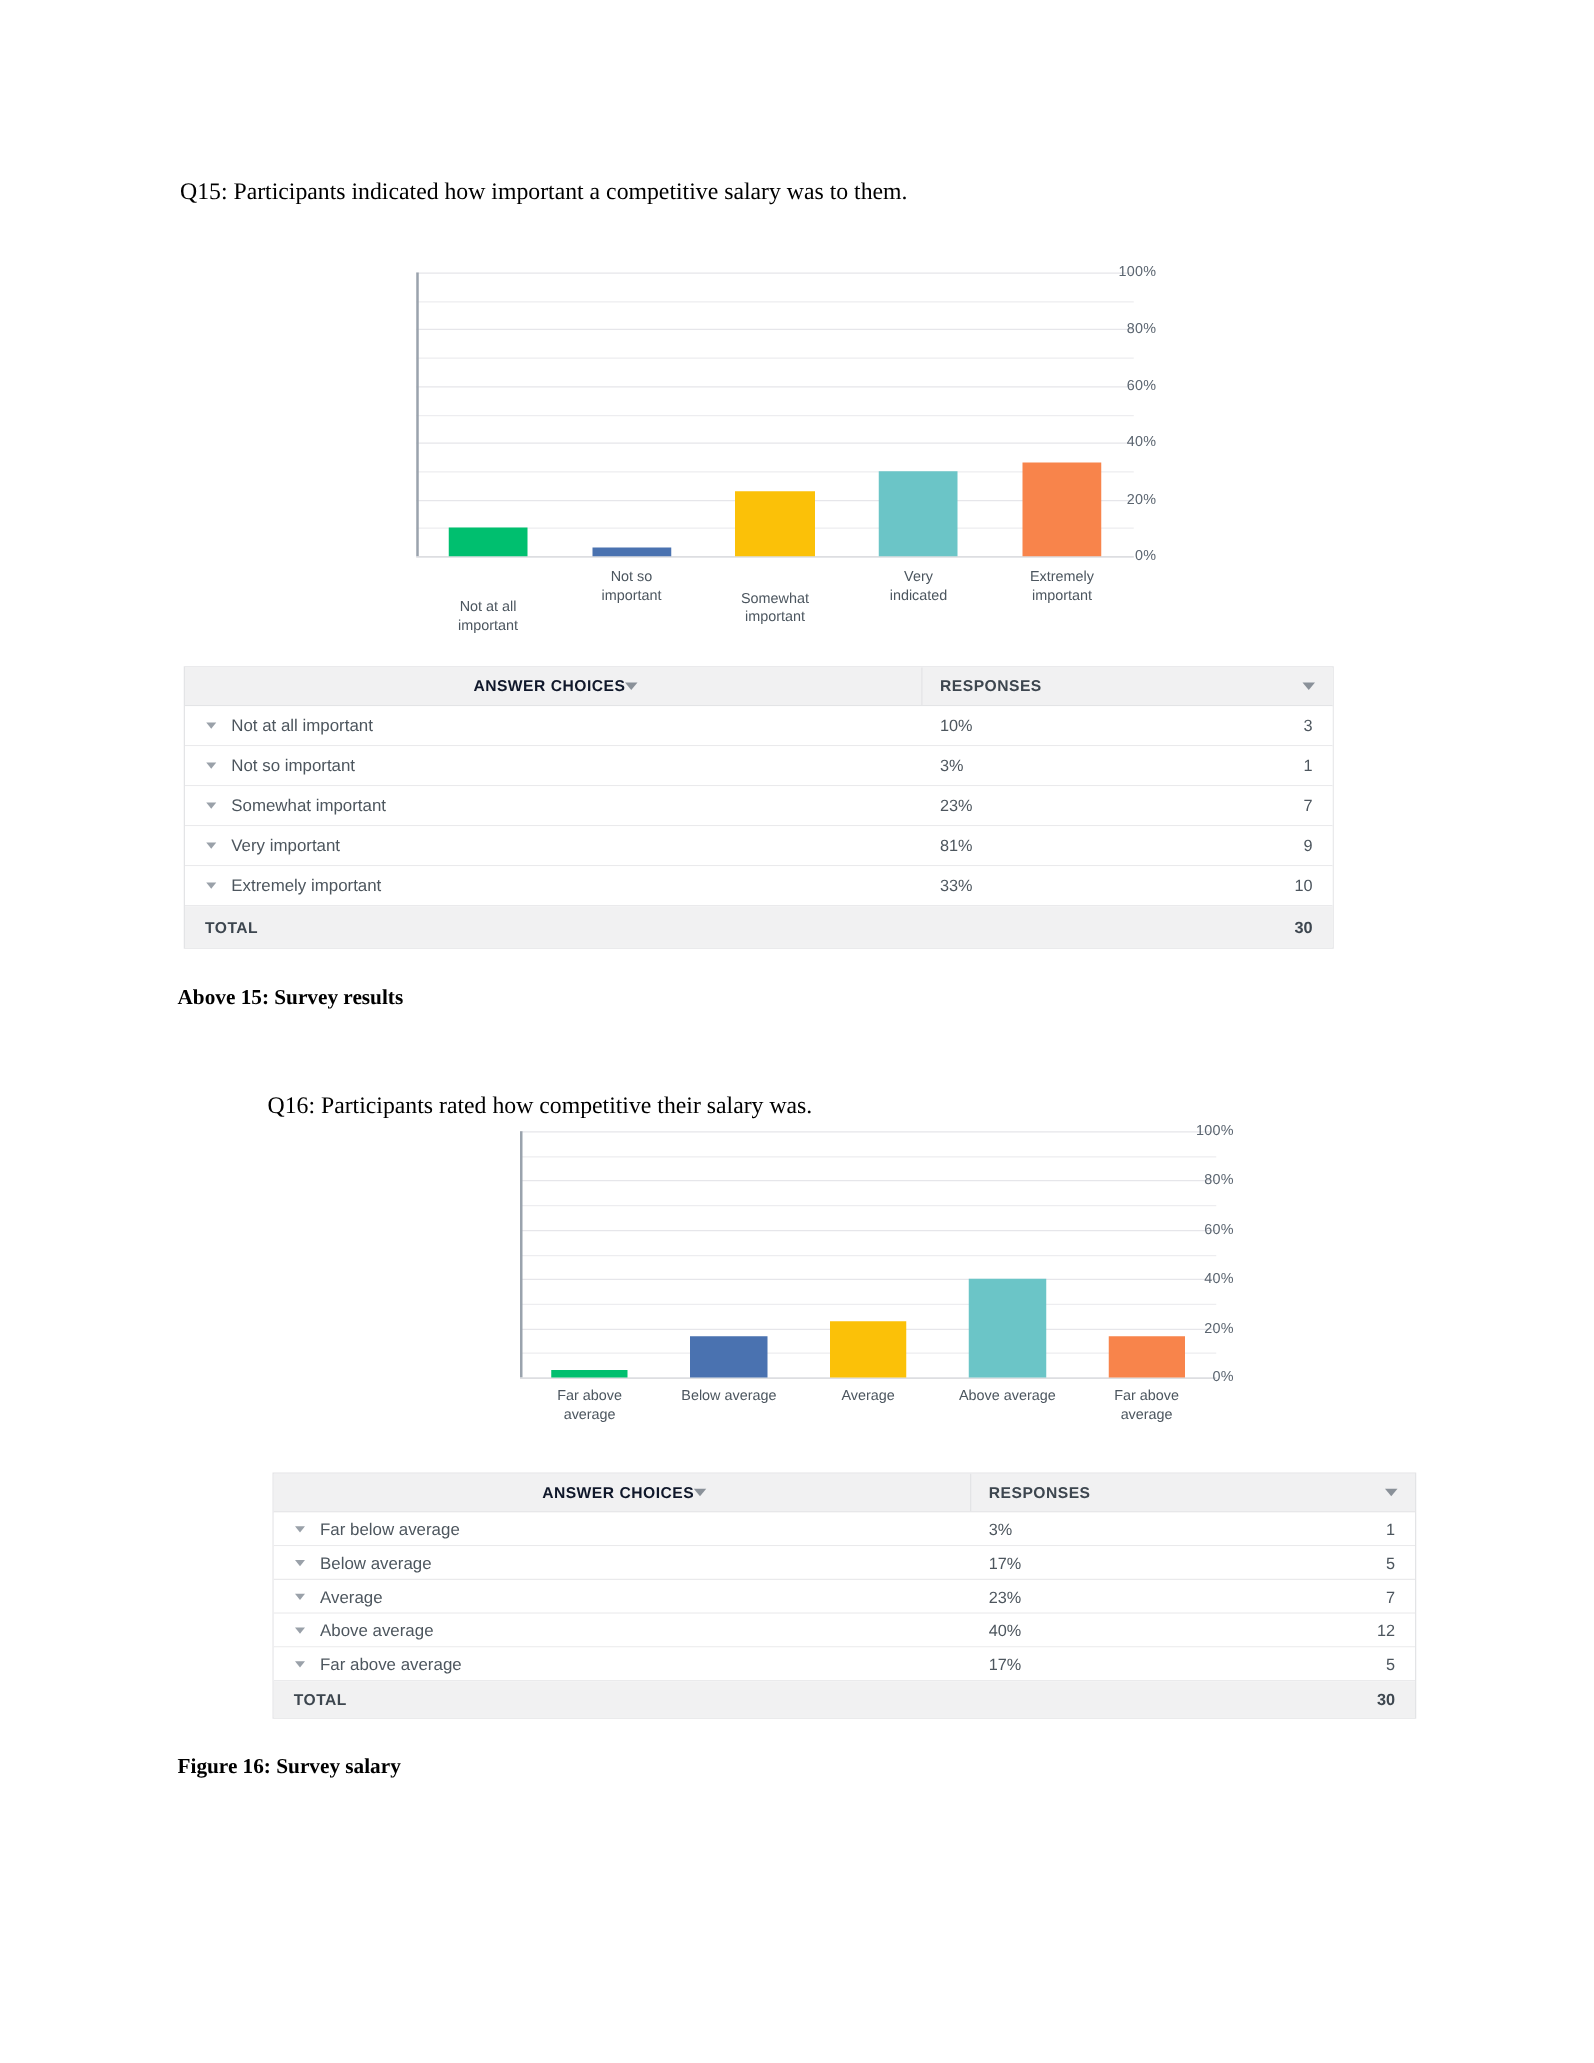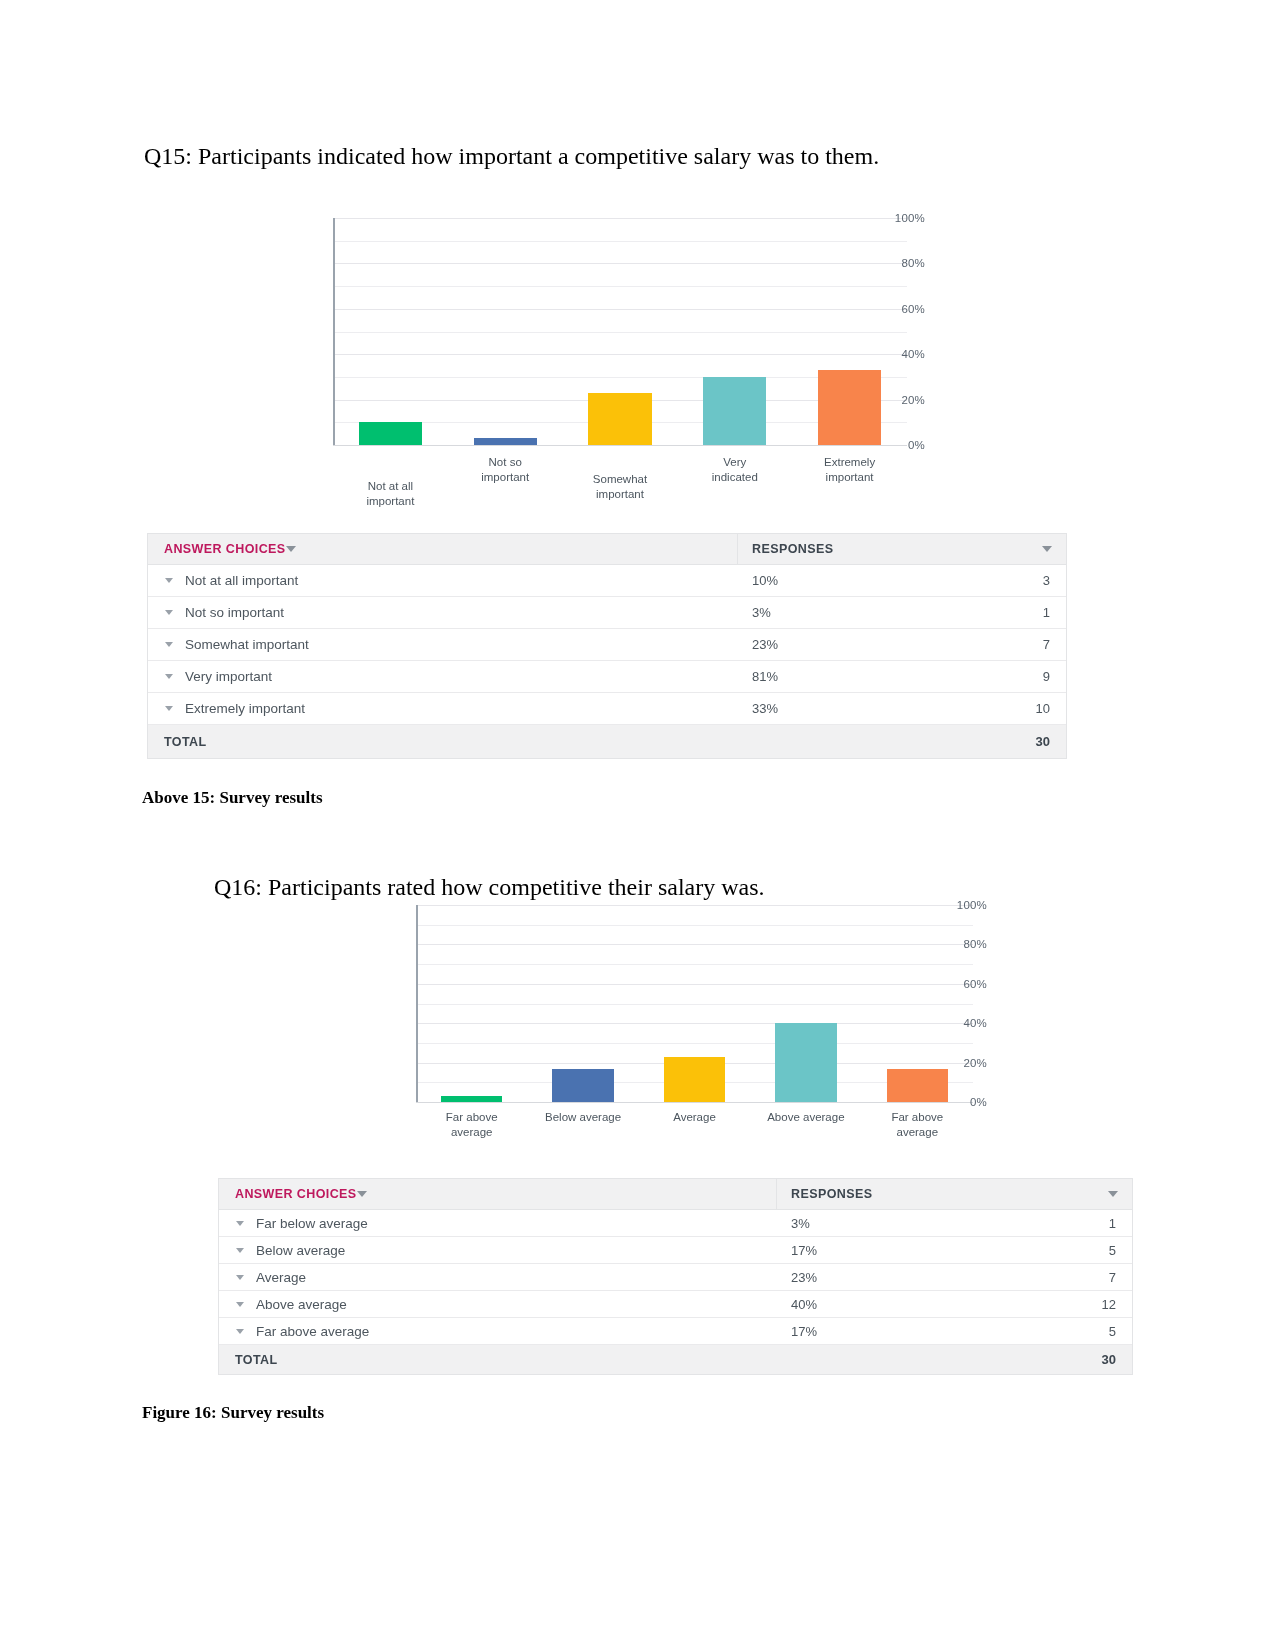--- a/index.html
+++ b/index.html
@@ -11,21 +11,21 @@
     position:relative;
     overflow:hidden;
   }
 
   .page { position:relative; width:1275px; height:1650px; }
 
   
   .q-heading {
     position:absolute;
     font-family:"Liberation Serif", serif;
-    font-size:24px;
+    font-size:19px;
     color:#000;
     white-space:nowrap;
   }
   #q15-heading { left:144px; top:143px; }
   #q16-heading { left:214px; top:838px;margin-top:36px; }
 
   .fig-caption {
     position:absolute;
     font-family:"Liberation Serif", serif;
     font-weight:bold;
@@ -92,28 +92,28 @@
     display:flex;
     background:#f1f1f2;
     height:31px;
     align-items:center;
     border-bottom:1px solid #e3e4e6;
   }
   .th-choices {
     flex:0 0 auto;
     display:flex;
     align-items:center;
-    justify-content:flex-start;
+    justify-content:center;
     height:100%;
     padding:0 12px 0 16px;
     border-right:1px solid #e3e4e6;
     font-size:12.5px;
     font-weight:bold;
     letter-spacing:.4px;
-    color:#be185d;
+    color:#0f172a;
   }
   .th-resp {
     flex:1 1 auto;
     display:flex;
     align-items:center;
     justify-content:space-between;
     height:100%;
     padding:0 14px 0 14px;
     font-size:12.5px;
     font-weight:bold;
@@ -377,15 +377,15 @@
           <div class="td-pct">17%</div>
           <div class="td-count">5</div>
         </div>
       </div>
     <div class="trow-total" style="height:29px;">
       <div class="td-total-label">TOTAL</div>
       <div class="td-total-count">30</div>
     </div>
   </div>
 
-  <div class="fig-caption" id="fig16-caption">Figure 16: Survey results</div>
+  <div class="fig-caption" id="fig16-caption">Figure 16: Survey salary</div>
 
 </div>
 
 </body></html>

